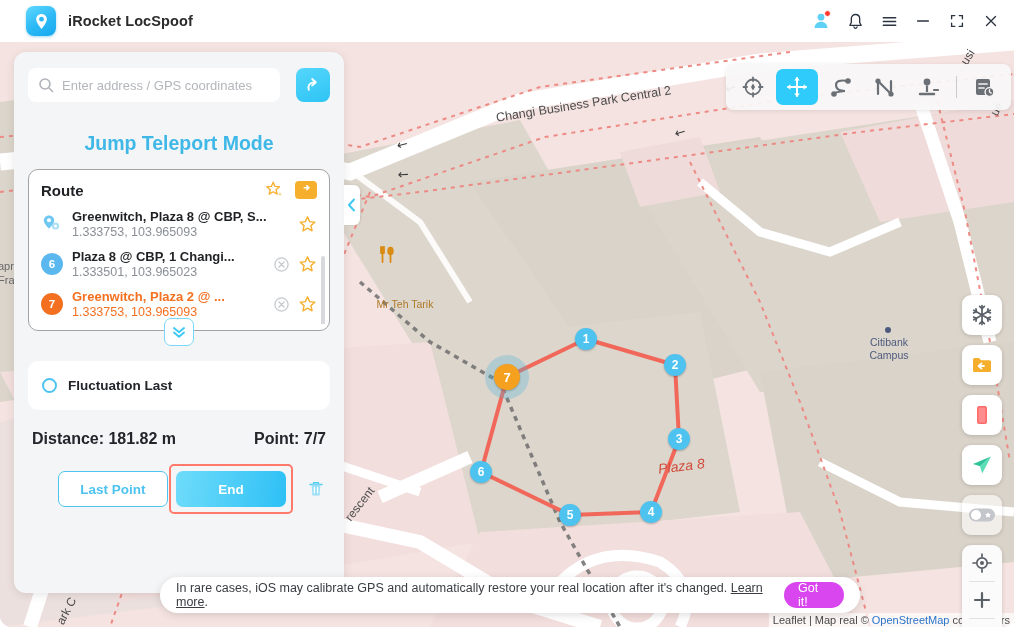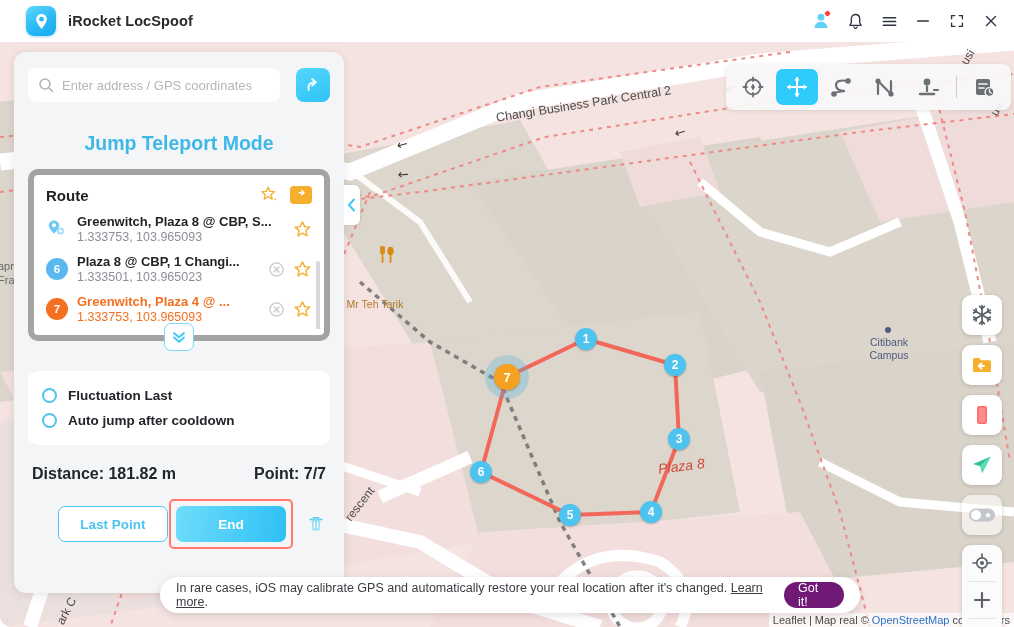--- a/index.html
+++ b/index.html
@@ -126,21 +126,21 @@
     width: 34px; height: 34px; border-radius: 8px;
     background: linear-gradient(160deg,#55d6fb 0%,#2ec4f5 100%);
     display:flex; align-items:center; justify-content:center; cursor:default;
   }
   .panel-title {
     text-align:center; color:#3fb8e8; font-size: 19.5px; font-weight:bold;
     margin-top: 30px;
   }
 
   .route-card {
-    margin: 14px 14px 0 14px; background:#fff; border:6px solid #a3a3a3;
+    margin: 14px 14px 0 14px; background:#fff; border:1px solid #a3a3a3;
     border-radius: 10px; padding: 8px 0 6px 0; position:relative;
   }
   .route-head {
     display:flex; align-items:center; padding: 2px 12px 4px 12px;
   }
   .route-head-title { font-size: 15px; font-weight:bold; color:#1f2124; }
   .route-head-icons { margin-left:auto; display:flex; align-items:center; gap: 10px; }
   .folder-btn {
     width:22px; height:18px; border-radius:4px; background:#f6ae2d;
     display:flex; align-items:center; justify-content:center; cursor:default;
@@ -217,21 +217,21 @@
   
   .toast {
     position:absolute; left: 160px; bottom: 14px; width: 700px; height: 36px;
     background:#fff; border-radius: 18px; display:flex; align-items:center;
     padding: 0 16px; gap: 10px; z-index: 50;
     box-shadow: 0 2px 8px rgba(0,0,0,.13);
   }
   .toast-text { font-size: 12.5px; color:#3a3d42; }
   .toast-text a { color:#3a3d42; text-decoration:underline; }
   .toast-btn {
-    margin-left:auto; background:#701a75; color:#fff; border-radius: 13px;
+    margin-left:auto; background:#d946ef; color:#fff; border-radius: 13px;
     height: 26px; padding: 0 14px; font-size:12.5px;
     display:flex; align-items:center; justify-content:center; cursor:default;
   }
 </style>
 </head>
 <body>
 
 <div id="app">
 
   <div class="map">
@@ -295,21 +295,21 @@
     <div class="mlabel" style="left:990px; top:60px; transform: rotate(-62deg); font-size:12px;">ue</div>
     <div class="mlabel" style="left:960px; top:8px; transform: rotate(-58deg); font-size:12px;">usi</div>
 
     <div style="position:absolute; left:378px; top:204px;">
       <svg width="20" height="18" viewBox="0 0 20 18">
         <path d="M3 1 L3 7 M6 1 L6 7 M4.5 1 L4.5 16 M3 7 L6 7" stroke="#d98c14" stroke-width="1.8" fill="none" stroke-linecap="round"></path>
         <ellipse cx="12.5" cy="5" rx="3.2" ry="4.3" fill="#d98c14"></ellipse>
         <path d="M12.5 9 L12.5 16" stroke="#d98c14" stroke-width="1.8" stroke-linecap="round"></path>
       </svg>
     </div>
-    <div class="poi-label" style="left:340px; top:256px; width:70px;">Mr Teh Tarik</div>
+    <div class="poi-label" style="left:370px; top:256px; width:70px;">Mr Teh Tarik</div>
 
     <div style="position:absolute; left:885px; top:285px; width:6px; height:6px; border-radius:50%; background:#4d5a7e;"></div>
     <div class="place-label" style="left:850px; top:294px; width:78px; white-space:pre-line;">Citibank
 Campus</div>
 
     <div class="plaza-label" style="left:658px; top:416px;">Plaza 8</div>
 
     <div class="marker-halo" style="left:485px; top:313px;"></div>
     <div class="marker" style="left:575px; top:286px;">1</div>
     <div class="marker" style="left:664px; top:312px;">2</div>
@@ -495,21 +495,21 @@
             </svg>
             <svg width="19" height="19" viewBox="0 0 20 20">
               <path d="M10 2 L12.3 7 L17.7 7.6 L13.6 11.2 L14.8 16.6 L10 13.8 L5.2 16.6 L6.4 11.2 L2.3 7.6 L7.7 7 Z" fill="none" stroke="#f6b032" stroke-width="1.5" stroke-linejoin="round"></path>
             </svg>
           </div>
         </div>
 
         <div class="route-item ri-active">
           <div class="ri-badge orange">7</div>
           <div class="ri-text">
-            <div class="ri-name">Greenwitch, Plaza 4 @ ...</div>
+            <div class="ri-name">Greenwitch, Plaza 2 @ ...</div>
             <div class="ri-coord">1.333753, 103.965093</div>
           </div>
           <div class="ri-actions">
             <svg width="17" height="17" viewBox="0 0 18 18">
               <circle cx="9" cy="9" r="7" fill="none" stroke="#c4c7cb" stroke-width="1.3"></circle>
               <path d="M6.3 6.3 L11.7 11.7 M11.7 6.3 L6.3 11.7" stroke="#c4c7cb" stroke-width="1.3" stroke-linecap="round"></path>
             </svg>
             <svg width="19" height="19" viewBox="0 0 20 20">
               <path d="M10 2 L12.3 7 L17.7 7.6 L13.6 11.2 L14.8 16.6 L10 13.8 L5.2 16.6 L6.4 11.2 L2.3 7.6 L7.7 7 Z" fill="none" stroke="#f6b032" stroke-width="1.5" stroke-linejoin="round"></path>
             </svg>
@@ -523,24 +523,20 @@
           <path d="M4 5 L9 9.2 L14 5 M4 9.6 L9 13.8 L14 9.6" fill="none" stroke="#3fc8f5" stroke-width="1.9" stroke-linecap="round" stroke-linejoin="round"></path>
         </svg>
       </div>
     </div>
 
     <div class="mode-card">
       <div class="mode-row">
         <div class="radio"></div>
         <div class="mode-label">Fluctuation Last</div>
       </div>
-      <div class="mode-row">
-        <div class="radio"></div>
-        <div class="mode-label">Auto jump after cooldown</div>
-      </div>
     </div>
 
     <div class="stats-row">
       <div>Distance: 181.82 m</div>
       <div class="right">Point: 7/7</div>
     </div>
 
     <div class="btn-row">
       <div class="btn-last">Last Point</div>
       <div class="end-wrap">

